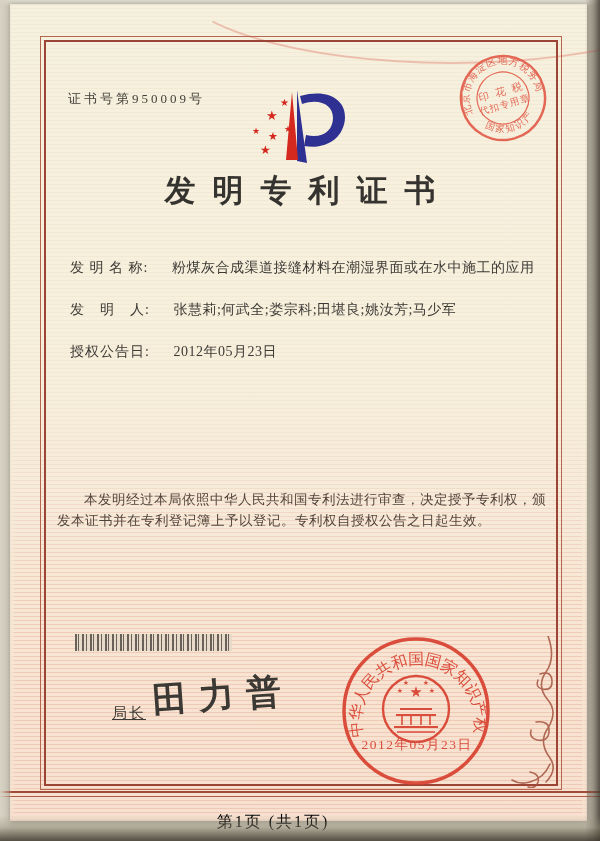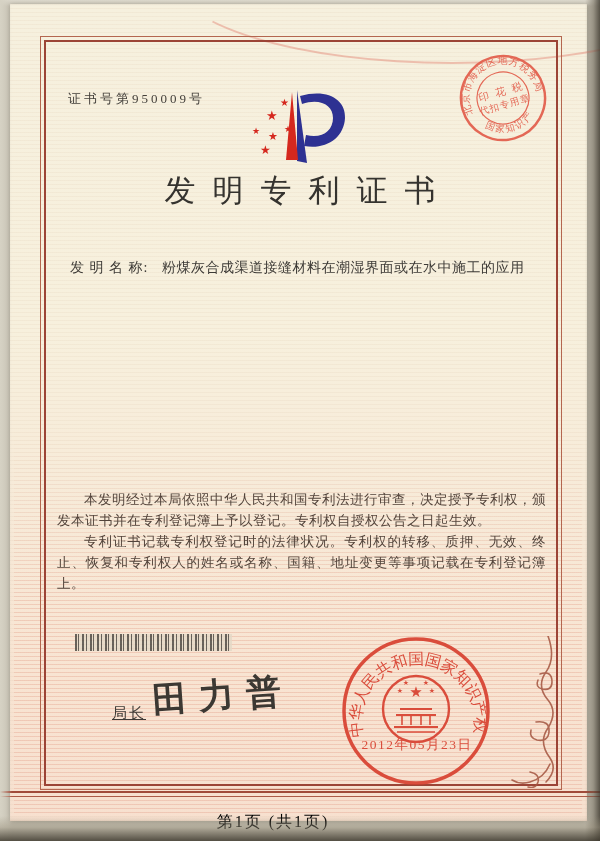--- a/index.html
+++ b/index.html
@@ -15,25 +15,25 @@
         background:repeating-linear-gradient(0deg,rgba(228,130,110,.22) 0 1px,rgba(0,0,0,0) 1px 4px);
         -webkit-mask-image:linear-gradient(180deg,transparent 0%,#000 45%);
         mask-image:linear-gradient(180deg,transparent 0%,#000 45%);}
   .top-arc{position:absolute;left:170px;top:-112px;width:560px;height:172px;border-radius:50%;
         border:2px solid transparent;border-bottom:2px solid rgba(224,122,106,.42);}
   .frame-outer{position:absolute;left:40px;top:36px;width:520px;height:752px;
         border:1px solid #b4664f;}
   .frame-inner{position:absolute;left:3px;top:3px;right:3px;bottom:3px;border:2px solid #9c4436;}
   .cert-no{position:absolute;left:68px;top:90px;font-size:13px;letter-spacing:3px;color:#44403b;}
   .title{position:absolute;left:0;top:170px;width:600px;text-align:center;font-size:31px;
-        font-weight:400;letter-spacing:17px;text-indent:17px;color:#35332f;}
+        font-weight:700;letter-spacing:17px;text-indent:17px;color:#35332f;}
   .fields{position:absolute;left:70px;top:247px;width:475px;color:#3d3a36;font-size:14px;}
   .fields .row{height:42px;line-height:42px;white-space:nowrap;}
   .fields .lbl{letter-spacing:1px;}
-  .fields .val{margin-left:10px;letter-spacing:.5px;}
+  .fields .val{margin-left:20px;letter-spacing:.5px;}
   .body-text{position:absolute;left:57px;right:54px;top:489px;font-size:13.5px;line-height:21px;
         color:#53443b;text-align:justify;font-family:Liberation Serif, serif;}
   .body-text p{margin:0;text-indent:2em;letter-spacing:.5px;}
   .barcode{position:absolute;left:75px;top:634px;width:157px;height:17px;opacity:.8;
         background:repeating-linear-gradient(90deg,#45423d 0 2px,#e3d8c6 2px 3px,#45423d 3px 4px,
           #e3d8c6 4px 7px,#45423d 7px 9px,#e3d8c6 9px 11px,#45423d 11px 12px,#e3d8c6 12px 15px);}
   .sig-title{position:absolute;left:112px;top:704px;font-size:15px;color:#3e3a35;letter-spacing:2px;text-decoration:underline;}
   .sig-name{position:absolute;left:152px;top:672px;font-size:35px;color:#3c3833;letter-spacing:12px;
         transform:rotate(-4deg);font-weight:600;}
   .main-seal{position:absolute;left:338px;top:633px;opacity:.92;}
@@ -99,25 +99,32 @@
     </g>
   </svg>
 
   <div class="title">发明专利证书</div>
 
   <div class="fields">
     <div class="row">
       <span class="lbl">发 明 名 称:</span>
       <span class="val">粉煤灰合成渠道接缝材料在潮湿界面或在水中施工的应用</span>
     </div>
+    <div class="row">
+      <span class="lbl">发　明　人:</span>
+      <span class="val">张慧莉;何武全;娄宗科;田堪良;姚汝芳;马少军</span>
+    </div>
+    <div class="row">
+      <span class="lbl">授权公告日:</span>
+      <span class="val">2012年05月23日</span>
+    </div>
   </div>
 
   <div class="body-text">
     <p>本发明经过本局依照中华人民共和国专利法进行审查，决定授予专利权，颁发本证书并在专利登记簿上予以登记。专利权自授权公告之日起生效。</p>
-    <p>专利证书记载专利权登记时的法律状况。专利权的转移、质押、无效、终止、恢复和专利权人的姓名或名称、国籍、地址变更等事项记载在专利登记簿上。</p>
   </div>
 
   <div class="barcode"></div>
 
   <div class="sig-title">局长</div>
   <div class="sig-name">田力普</div>
 
   <svg class="main-seal" width="156" height="156" viewBox="0 0 156 156" xmlns="http://www.w3.org/2000/svg">
     <defs>
       <path id="ringMain" d="M 25.6,105.4 A 57,57 0 1 1 134.4,105.4"></path>

